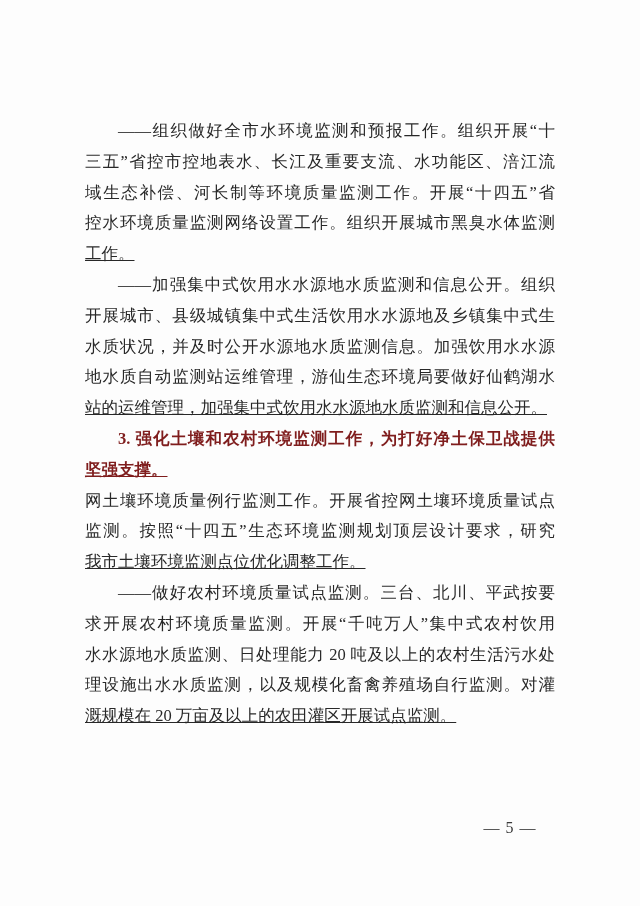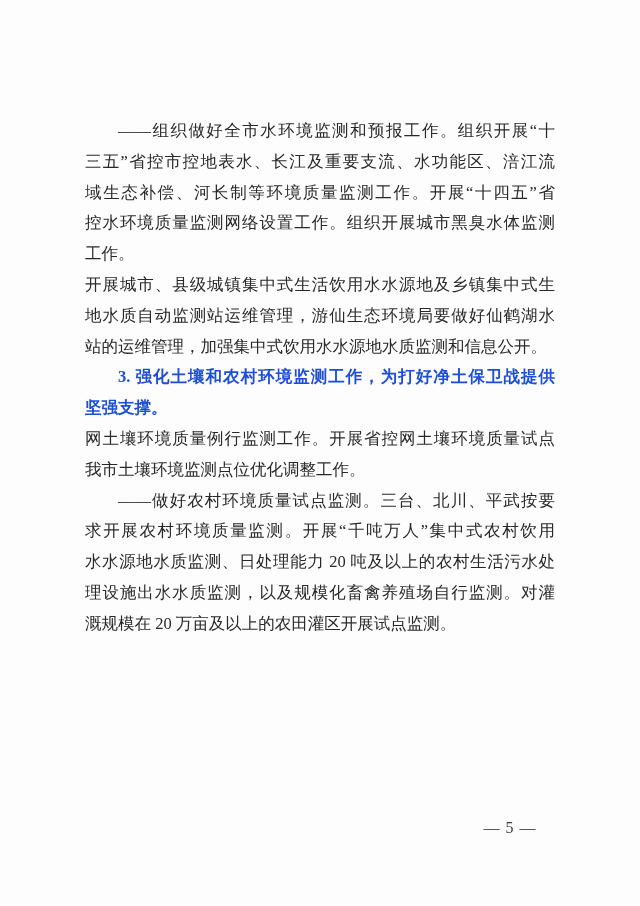--- a/index.html
+++ b/index.html
@@ -34,24 +34,25 @@
   .line {
     text-align: justify;
     text-align-last: justify;
     white-space: normal;
   }
   .para-first {
     text-indent: 2em;
   }
   .para-last {
     text-align-last: left;
+    text-decoration: underline;
   }
   .heading .line {
     font-weight: bold;
-    color: #1d4ed8;
+    color: #7f1d1d;
   }
   .page-number {
     position: absolute;
     left: 455px;
     top: 819px;
     width: 110px;
     text-align: center;
     font-size: 16px;
     color: #3a3a3a;
     letter-spacing: 1px;
@@ -65,32 +66,35 @@
 
     <div class="para">
       <div class="line para-first">——组织做好全市水环境监测和预报工作。组织开展“十</div>
       <div class="line">三五”省控市控地表水、长江及重要支流、水功能区、涪江流</div>
       <div class="line">域生态补偿、河长制等环境质量监测工作。开展“十四五”省</div>
       <div class="line">控水环境质量监测网络设置工作。组织开展城市黑臭水体监测</div>
       <div class="line para-last">工作。</div>
     </div>
 
     <div class="para">
+      <div class="line para-first">——加强集中式饮用水水源地水质监测和信息公开。组织</div>
       <div class="line">开展城市、县级城镇集中式生活饮用水水源地及乡镇集中式生</div>
+      <div class="line">水质状况，并及时公开水源地水质监测信息。加强饮用水水源</div>
       <div class="line">地水质自动监测站运维管理，游仙生态环境局要做好仙鹤湖水</div>
       <div class="line para-last">站的运维管理，加强集中式饮用水水源地水质监测和信息公开。</div>
     </div>
 
     <div class="para heading">
       <div class="line para-first">3. 强化土壤和农村环境监测工作，为打好净土保卫战提供</div>
       <div class="line para-last">坚强支撑。</div>
     </div>
 
     <div class="para">
       <div class="line">网土壤环境质量例行监测工作。开展省控网土壤环境质量试点</div>
+      <div class="line">监测。按照“十四五”生态环境监测规划顶层设计要求，研究</div>
       <div class="line para-last">我市土壤环境监测点位优化调整工作。</div>
     </div>
 
     <div class="para">
       <div class="line para-first">——做好农村环境质量试点监测。三台、北川、平武按要</div>
       <div class="line">求开展农村环境质量监测。开展“千吨万人”集中式农村饮用</div>
       <div class="line">水水源地水质监测、日处理能力 20 吨及以上的农村生活污水处</div>
       <div class="line">理设施出水水质监测，以及规模化畜禽养殖场自行监测。对灌</div>
       <div class="line para-last">溉规模在 20 万亩及以上的农田灌区开展试点监测。</div>
     </div>

